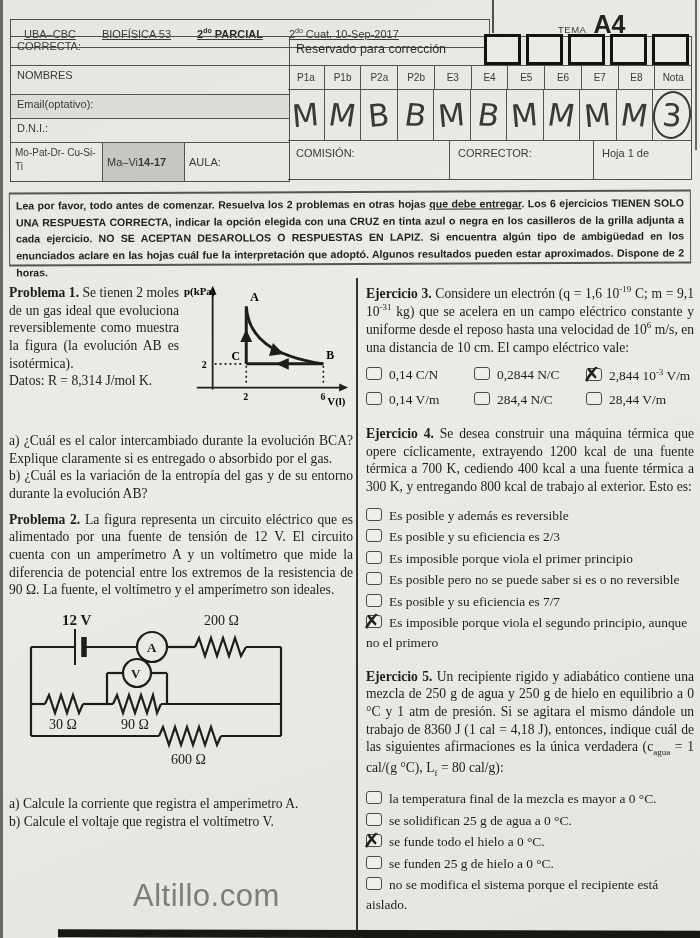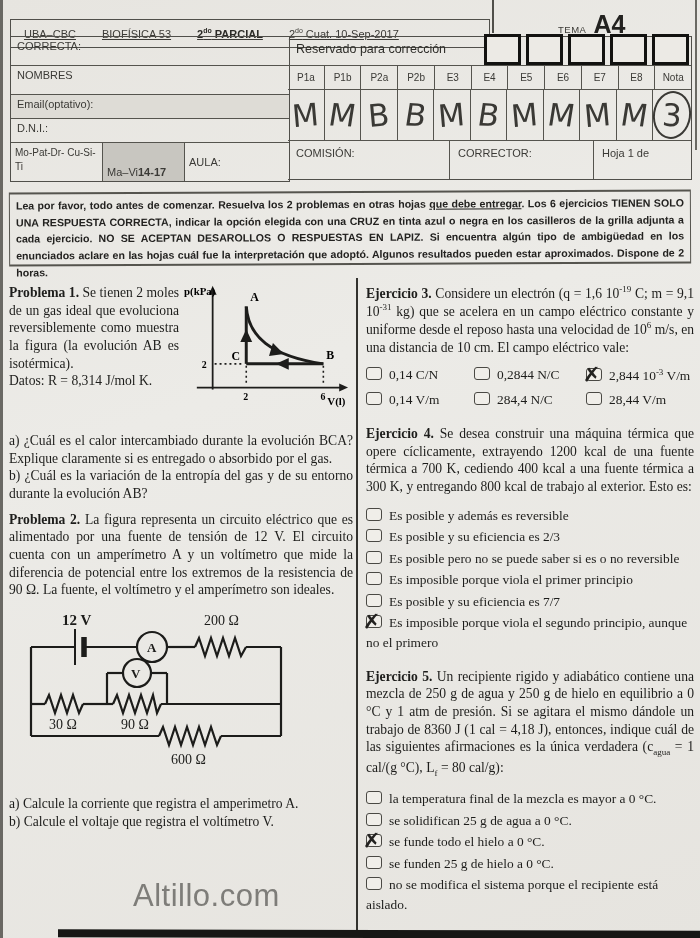--- a/index.html
+++ b/index.html
@@ -28,21 +28,21 @@
   .tema-val{font-size:25px;font-weight:bold;color:#232220;}
   
   .form-left{position:absolute;left:10px;top:36px;width:278px;height:144px;
     border:1.6px solid #504f4a;font-family:"Liberation Sans",sans-serif;font-size:11px;color:#3b3a36;
     display:flex;flex-direction:column;}
   .frow{border-bottom:1.4px solid #55544e;padding:3px 0 0 6px;}
   .frow.r1{height:25px;} .frow.r2{height:25px;} .frow.r3{height:20px;} .frow.r4{height:20px;background:#dedcd6;}
   .frow-last{flex:1;display:flex;}
   .fcell{padding:3px 4px;box-sizing:border-box;}
   .fcell.days{width:92px;border-right:1.4px solid #55544e;font-size:10px;line-height:1.4;}
-  .fcell.sched{width:82px;border-right:1.4px solid #55544e;background:#c8c6c0;display:flex;align-items:flex-end;white-space:nowrap;}
+  .fcell.sched{width:82px;border-right:1.4px solid #55544e;background:#c8c6c0;display:flex;align-items:center;white-space:nowrap;}
   .fcell.aula{flex:1;display:flex;align-items:center;}
   
   .form-right{position:absolute;left:288px;top:36px;width:404px;height:144px;
     border:1.6px solid #504f4a;border-left:none;font-family:"Liberation Sans",sans-serif;box-sizing:border-box;}
   .reserved-row{position:relative;height:28px;border-bottom:1.4px solid #55544e;}
   .reserved-label{position:absolute;left:8px;top:5px;font-size:12.5px;color:#2e2d29;}
   .bold-boxes{position:absolute;right:2px;top:-3px;display:flex;gap:5px;}
   .bbox{width:31px;height:25px;border:3.2px solid #121210;background:#eceae5;}
   .grid-head{display:flex;height:23px;border-bottom:1.2px solid #55544e;}
   .gh{flex:1;border-right:1.2px solid #55544e;font-size:10px;color:#3b3a36;display:flex;align-items:center;justify-content:center;}
@@ -293,22 +293,22 @@
       <span class="opt"><span class="cb"><span class="xmark"></span></span><span>0,14 V/m</span></span>
       <span class="opt"><span class="cb"><span class="xmark"></span></span><span>284,4 N/C</span></span>
       <span class="opt"><span class="cb"><span class="xmark"></span></span><span>28,44 V/m</span></span>
     </div>
 
     <p class="body-text" style="margin-top:15px;"><span class="btitle">Ejercicio 4.</span><span> Se desea construir una máquina térmica que opere cíclicamente, extrayendo 1200 kcal de una fuente térmica a 700 K, cediendo 400 kcal a una fuente térmica a 300 K, y entregando 800 kcal de trabajo al exterior. Esto es:</span></p>
 
     <div class="exlist">
       <span class="opt"><span class="cb"><span class="xmark"></span></span><span>Es posible y además es reversible</span></span>
       <span class="opt"><span class="cb"><span class="xmark"></span></span><span>Es posible y su eficiencia es 2/3</span></span>
+      <span class="opt"><span class="cb"><span class="xmark"></span></span><span>Es imposible porque viola el primer principio</span></span>
       <span class="opt"><span class="cb"><span class="xmark"></span></span><span>Es posible pero no se puede saber si es o no reversible</span></span>
-      <span class="opt"><span class="cb"><span class="xmark"></span></span><span>Es imposible porque viola el primer principio</span></span>
       <span class="opt"><span class="cb"><span class="xmark"></span></span><span>Es posible y su eficiencia es 7/7</span></span>
       <span class="opt"><span class="cb checked"><span class="xmark">✗</span></span><span>Es imposible porque viola el segundo principio, aunque no el primero</span></span>
     </div>
 
     <p class="body-text" style="margin-top:15px;"><span class="btitle">Ejercicio 5.</span><span> Un recipiente rigido y adiabático contiene una mezcla de 250 g de agua y 250 g de hielo en equilibrio a 0 °C y 1 atm de presión. Si se agitara el mismo dándole un trabajo de 8360 J (1 cal = 4,18 J), entonces, indique cuál de las siguientes afirmaciones es la única verdadera (c</span><sub>agua</sub><span> = 1 cal/(g °C), L</span><sub>f</sub><span> = 80 cal/g):</span></p>
 
     <div class="exlist">
       <span class="opt"><span class="cb"><span class="xmark"></span></span><span>la temperatura final de la mezcla es mayor a 0 °C.</span></span>
       <span class="opt"><span class="cb"><span class="xmark"></span></span><span>se solidifican 25 g de agua a 0 °C.</span></span>
       <span class="opt"><span class="cb checked"><span class="xmark">✗</span></span><span>se funde todo el hielo a 0 °C.</span></span>

